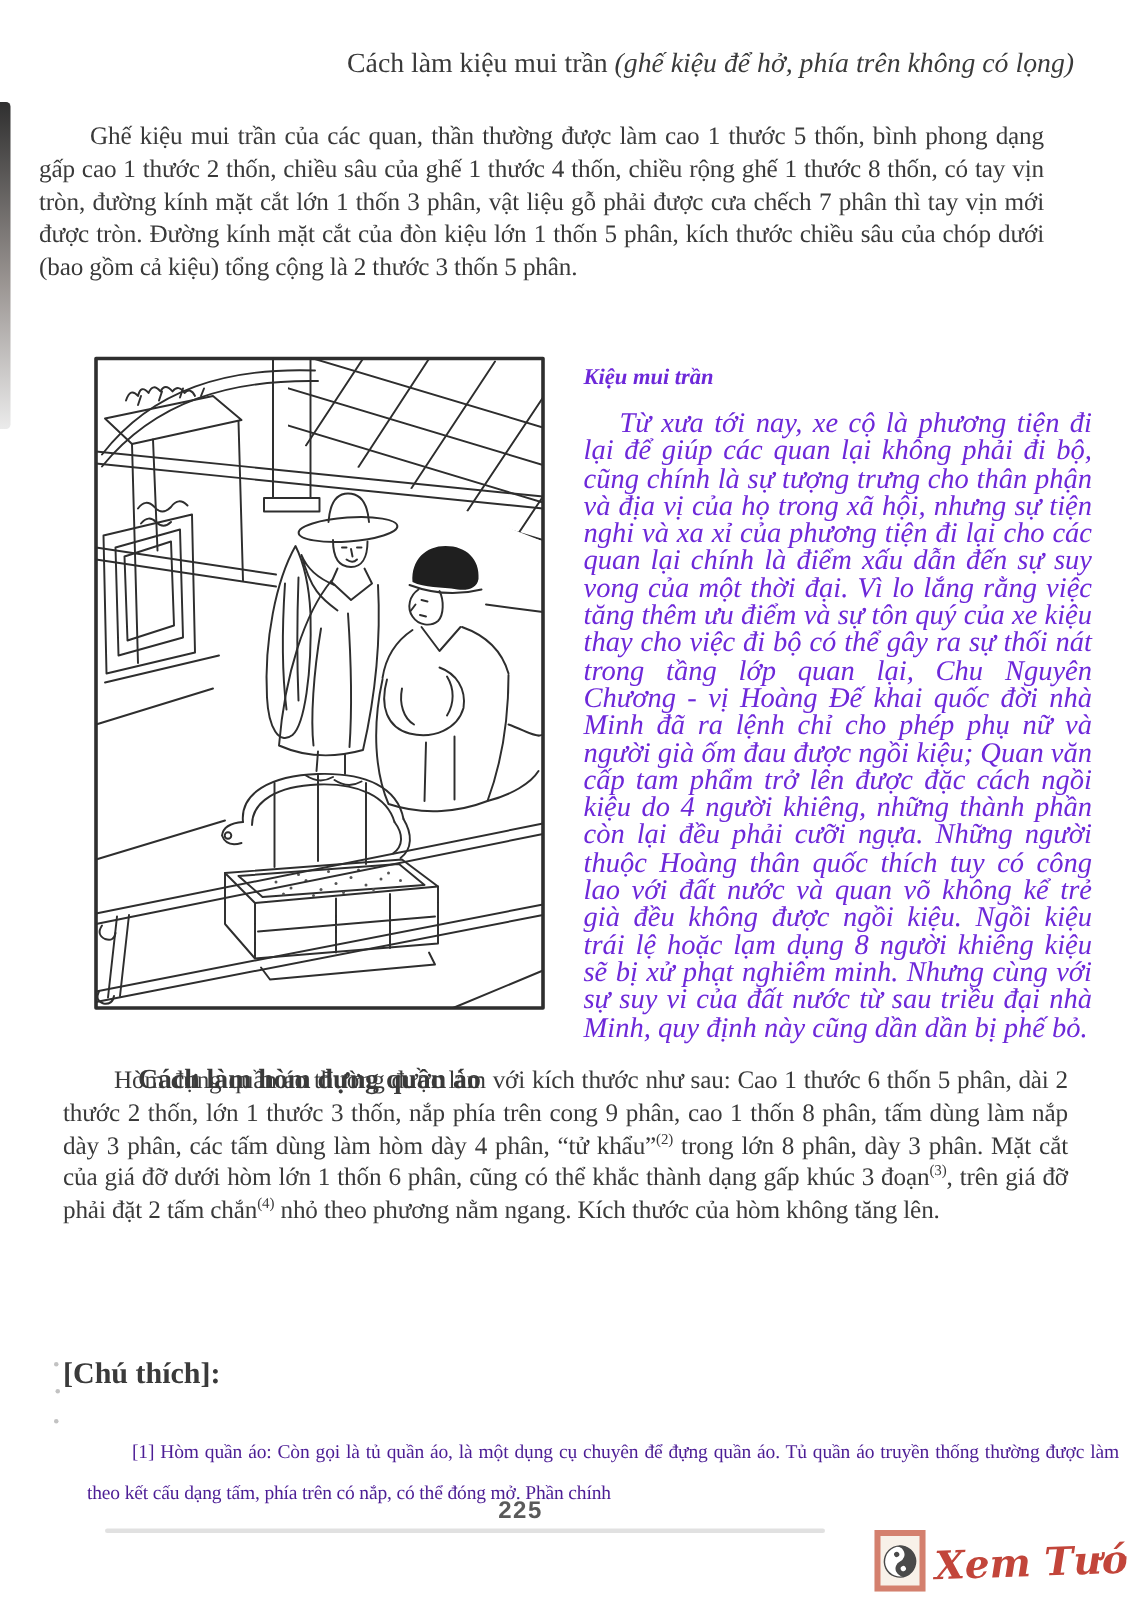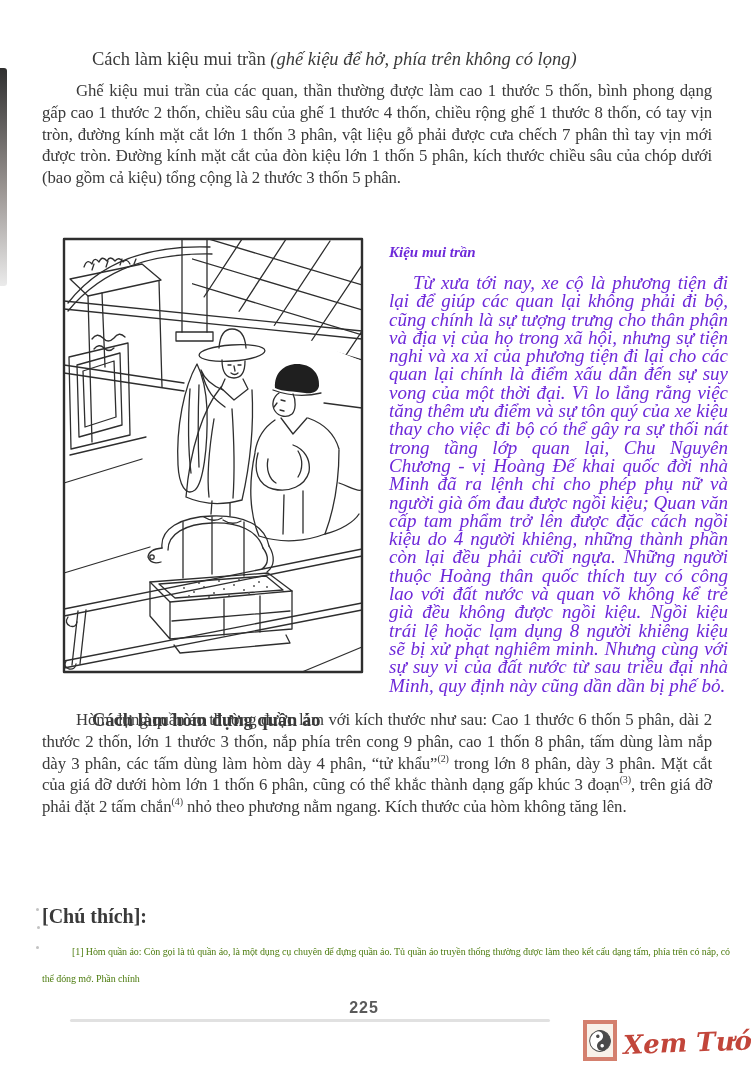--- a/index.html
+++ b/index.html
@@ -8,35 +8,35 @@
     font-family:"Liberation Serif","DejaVu Serif",serif;color:#3a3a3a;
   }
   .page{position:absolute;inset:0;background:#fff;}
   
   .edge-left{position:absolute;left:0;top:68px;width:7px;height:218px;
     background:linear-gradient(to bottom,rgba(25,25,25,.9),rgba(70,60,55,.55) 55%,rgba(120,120,120,.15));
     border-radius:0 3px 3px 0;}
   .smudge{position:absolute;left:70px;top:1019px;width:480px;height:3px;background:#bdbdbd;opacity:.45;border-radius:2px;}
   .speck{position:absolute;background:#9a9a9a;border-radius:50%;opacity:.6;}
   
-  .h1{position:absolute;left:76px;top:33px;width:640px;font-size:18.5px;font-weight:normal;margin:16px;}
+  .h1{position:absolute;left:76px;top:33px;width:640px;font-size:18.5px;font-weight:normal;margin:0;text-align:right;}
   .h1 .it{font-style:italic;}
   .body-text{font-size:16.8px;line-height:21.8px;text-align:justify;letter-spacing:-0.1px;margin:0;}
-  .p1{position:absolute;left:42px;top:80px;width:670px;text-indent:34px;}
+  .p1{position:absolute;left:26px;top:80px;width:670px;text-indent:34px;}
   .p2{position:absolute;left:42px;top:709px;width:670px;text-indent:34px;}
   sup{font-size:10px;line-height:0;}
   .illus{position:absolute;left:62px;top:237px;width:302px;height:437px;}
   .caption{position:absolute;left:389px;top:244px;width:339px;font-style:italic;color:#6d28d9;}
   .cap-title{font-weight:bold;font-size:15px;margin:0 0 13px 0;}
   .cap-body{font-size:19px;line-height:18.3px;text-align:justify;text-indent:24px;margin:0;}
   .h2{position:absolute;left:76px;top:694px;font-size:18.5px;font-weight:bold;margin:16px;}
   .notes-h{position:absolute;left:42px;top:905px;font-size:20px;font-weight:bold;}
-  .note{position:absolute;left:42px;top:938px;width:688px;font-size:10px;line-height:27px;
-    text-align:justify;text-indent:30px;letter-spacing:-0.1px;margin:0;color:#4d7c0f;}
-  .pageno{position:absolute;left:17px;top:999px;width:694px;text-align:center;
+  .note{position:absolute;left:42px;top:938px;width:688px;font-size:13px;line-height:27px;
+    text-align:justify;text-indent:30px;letter-spacing:-0.1px;margin:16px;color:#4c1d95;}
+  .pageno{position:absolute;left:0;top:999px;width:694px;text-align:center;
     font-family:"Liberation Sans",sans-serif;font-weight:bold;font-size:16px;color:#5a5a5a;letter-spacing:1px;}
   
   .watermark{position:absolute;left:583px;top:1020px;display:flex;align-items:center;gap:6px;}
   .wm-frame{display:inline-flex;align-items:center;justify-content:center;width:26px;height:33px;
     border:4px solid #d4806e;background:#f8f1e9;}
   .wm-text{font-family:"DejaVu Serif",serif;font-style:italic;font-weight:bold;font-size:26px;
     color:#c2453a;transform:rotate(-2deg);white-space:nowrap;}
   svg{display:block;}
 </style>
 </head>

